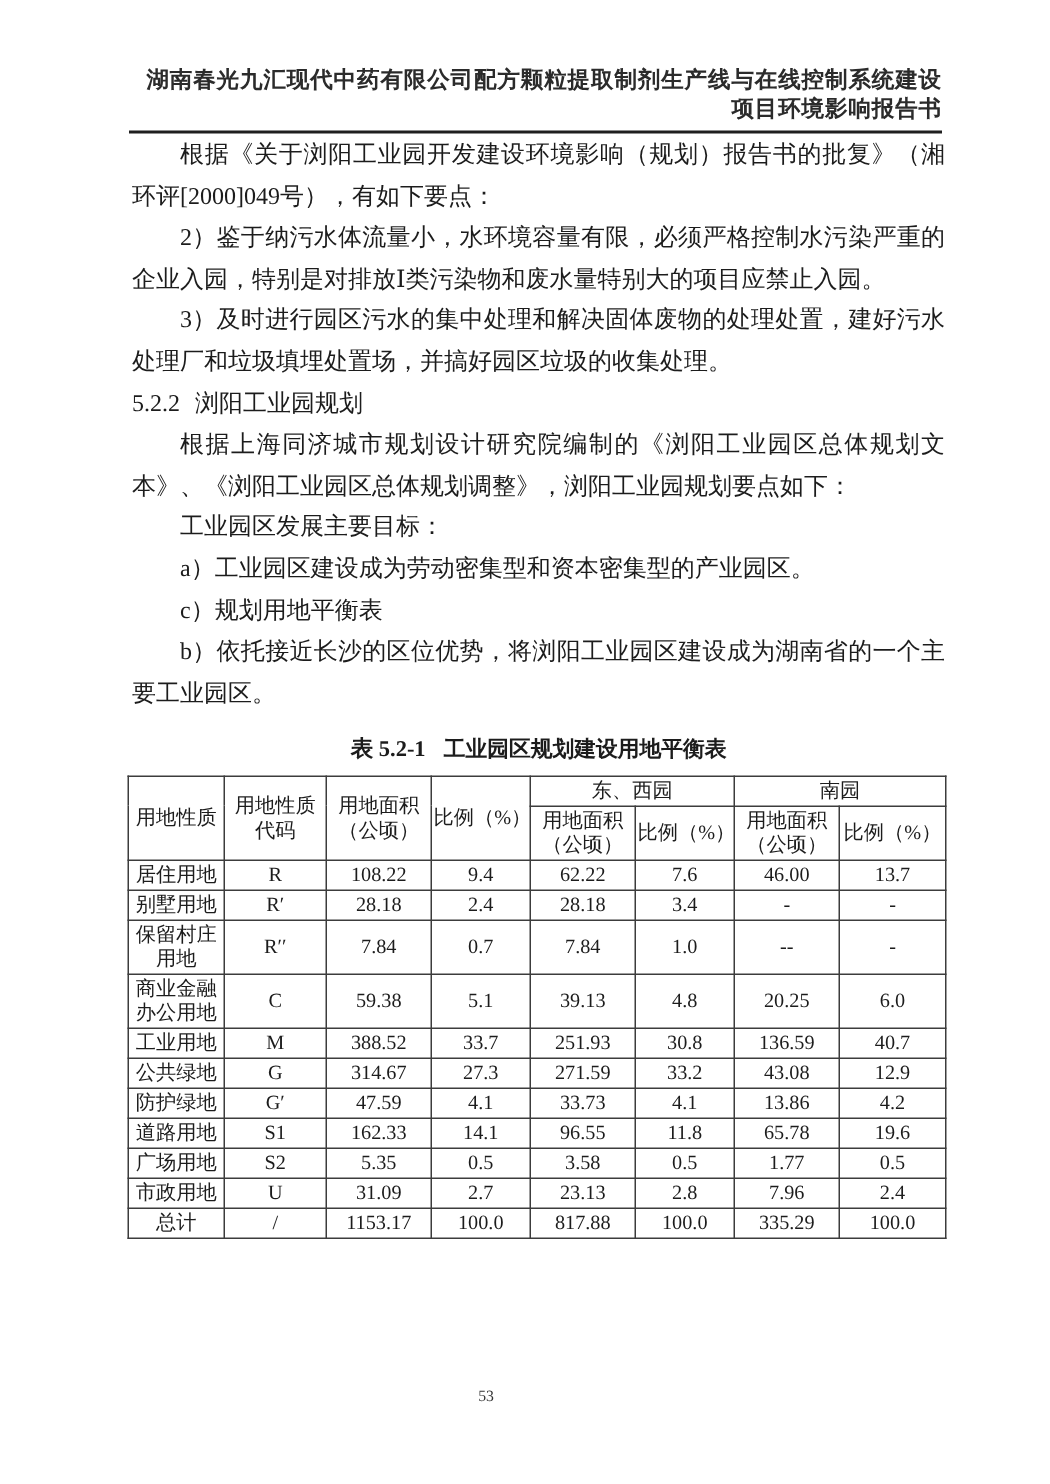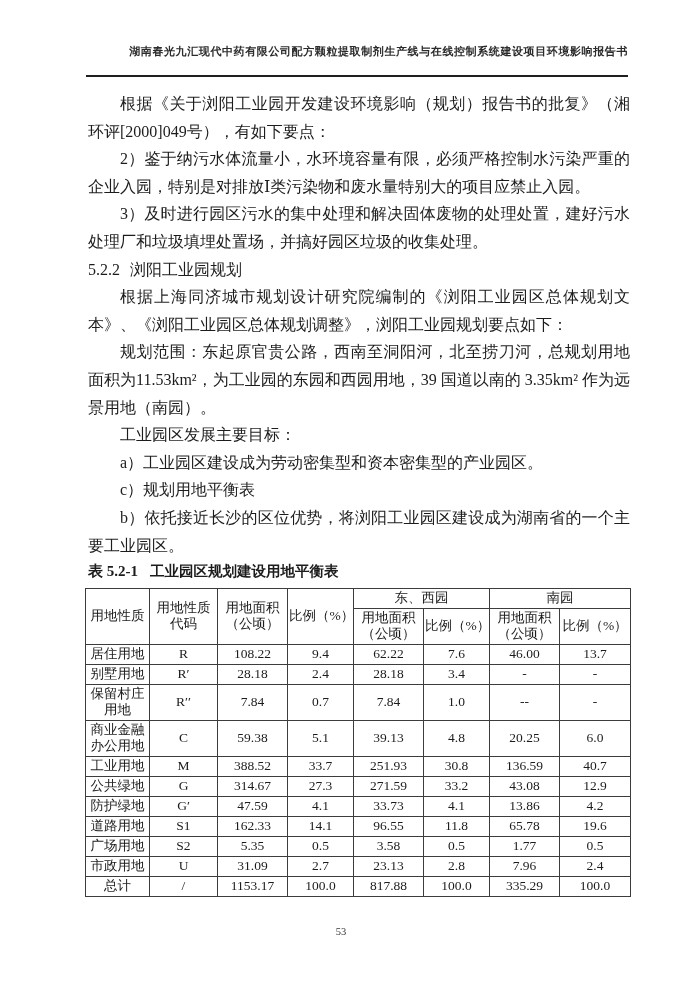--- a/index.html
+++ b/index.html
@@ -9,45 +9,45 @@
     background:#ffffff;
     font-family:"Liberation Serif","DejaVu Serif",serif;
     color:#1c1c1c;
     overflow:hidden;
   }
   
   .doc-header {
     position:absolute;
     top:44px; left:86px; width:542px;
     text-align:right;
-    font-size:11px;
+    font-size:15px;
     letter-spacing:0.6px;
     color:#2b2b2b;
     font-weight:bold;
-    padding-bottom:16px;
+    padding-bottom:5px;
     border-bottom:2.5px solid #1f1f1f;
   }
   
   .content {
     position:absolute;
     top:90px; left:88px; width:542px;
     font-size:16px;
     line-height:27.6px;
     text-align:justify;
   }
   .para { margin:0; text-indent:2em; }
   .section-heading {
     margin:0; font-size:16px; font-weight:normal;
     line-height:27.6px; text-indent:0; text-align:left;
   }
   .section-heading .sec-num { margin-right:10px; }
   
   .table-caption {
-    margin-top:0;
-    text-align:left;
+    margin-top:12px;
+    text-align:center;
     font-weight:bold;
     font-size:15px;
     line-height:24px;
     text-indent:0;
   }
   .table-caption .cap-label { margin-right:12px; }
   .table-caption .cap-title { font-family:"Liberation Sans","DejaVu Sans",sans-serif; font-size:14.5px; }
   
   table.balance {
     margin-top:5px;
@@ -70,42 +70,40 @@
   table.balance thead tr:last-child th { border-bottom-width:1.5px; }
   table.balance td { height:17px; }
   table.balance th.nowrap, table.balance td.nowrap { white-space:nowrap; }
   
   .page-footer {
     position:absolute;
     bottom:52px; left:0; width:648px;
     text-align:center;
     font-size:10.5px;
     color:#333333;
-    padding-left:17px;
   }
 </style>
 </head>
 <body>
 
 <div class="page">
 
   <div class="doc-header">湖南春光九汇现代中药有限公司配方颗粒提取制剂生产线与在线控制系统建设项目环境影响报告书</div>
 
   <div class="content">
 
     <p class="para">根据《关于浏阳工业园开发建设环境影响（规划）报告书的批复》（湘环评[2000]049号），有如下要点：</p>
     <p class="para">2）鉴于纳污水体流量小，水环境容量有限，必须严格控制水污染严重的企业入园，特别是对排放Ⅰ类污染物和废水量特别大的项目应禁止入园。</p>
     <p class="para">3）及时进行园区污水的集中处理和解决固体废物的处理处置，建好污水处理厂和垃圾填埋处置场，并搞好园区垃圾的收集处理。</p>
 
     <h3 class="section-heading">
       <span class="sec-num">5.2.2</span><span>浏阳工业园规划</span>
     </h3>
 
     <p class="para">根据上海同济城市规划设计研究院编制的《浏阳工业园区总体规划文本》、《浏阳工业园区总体规划调整》，浏阳工业园规划要点如下：</p>
-    <p class="para">规划范围：东起原官贵公路，西南至洞阳河，北至捞刀河，总规划用地面积为11.53km²，为工业园的东园和西园用地，39 国道以南的 3.35km² 作为远景用地（南园）。</p>
     <p class="para">工业园区发展主要目标：</p>
     <p class="para">a）工业园区建设成为劳动密集型和资本密集型的产业园区。</p>
     <p class="para">c）规划用地平衡表</p>
     <p class="para">b）依托接近长沙的区位优势，将浏阳工业园区建设成为湖南省的一个主要工业园区。</p>
 
     <div class="table-caption">
       <span class="cap-label">表 5.2-1</span><span class="cap-title">工业园区规划建设用地平衡表</span>
     </div>
 
     <table class="balance">

